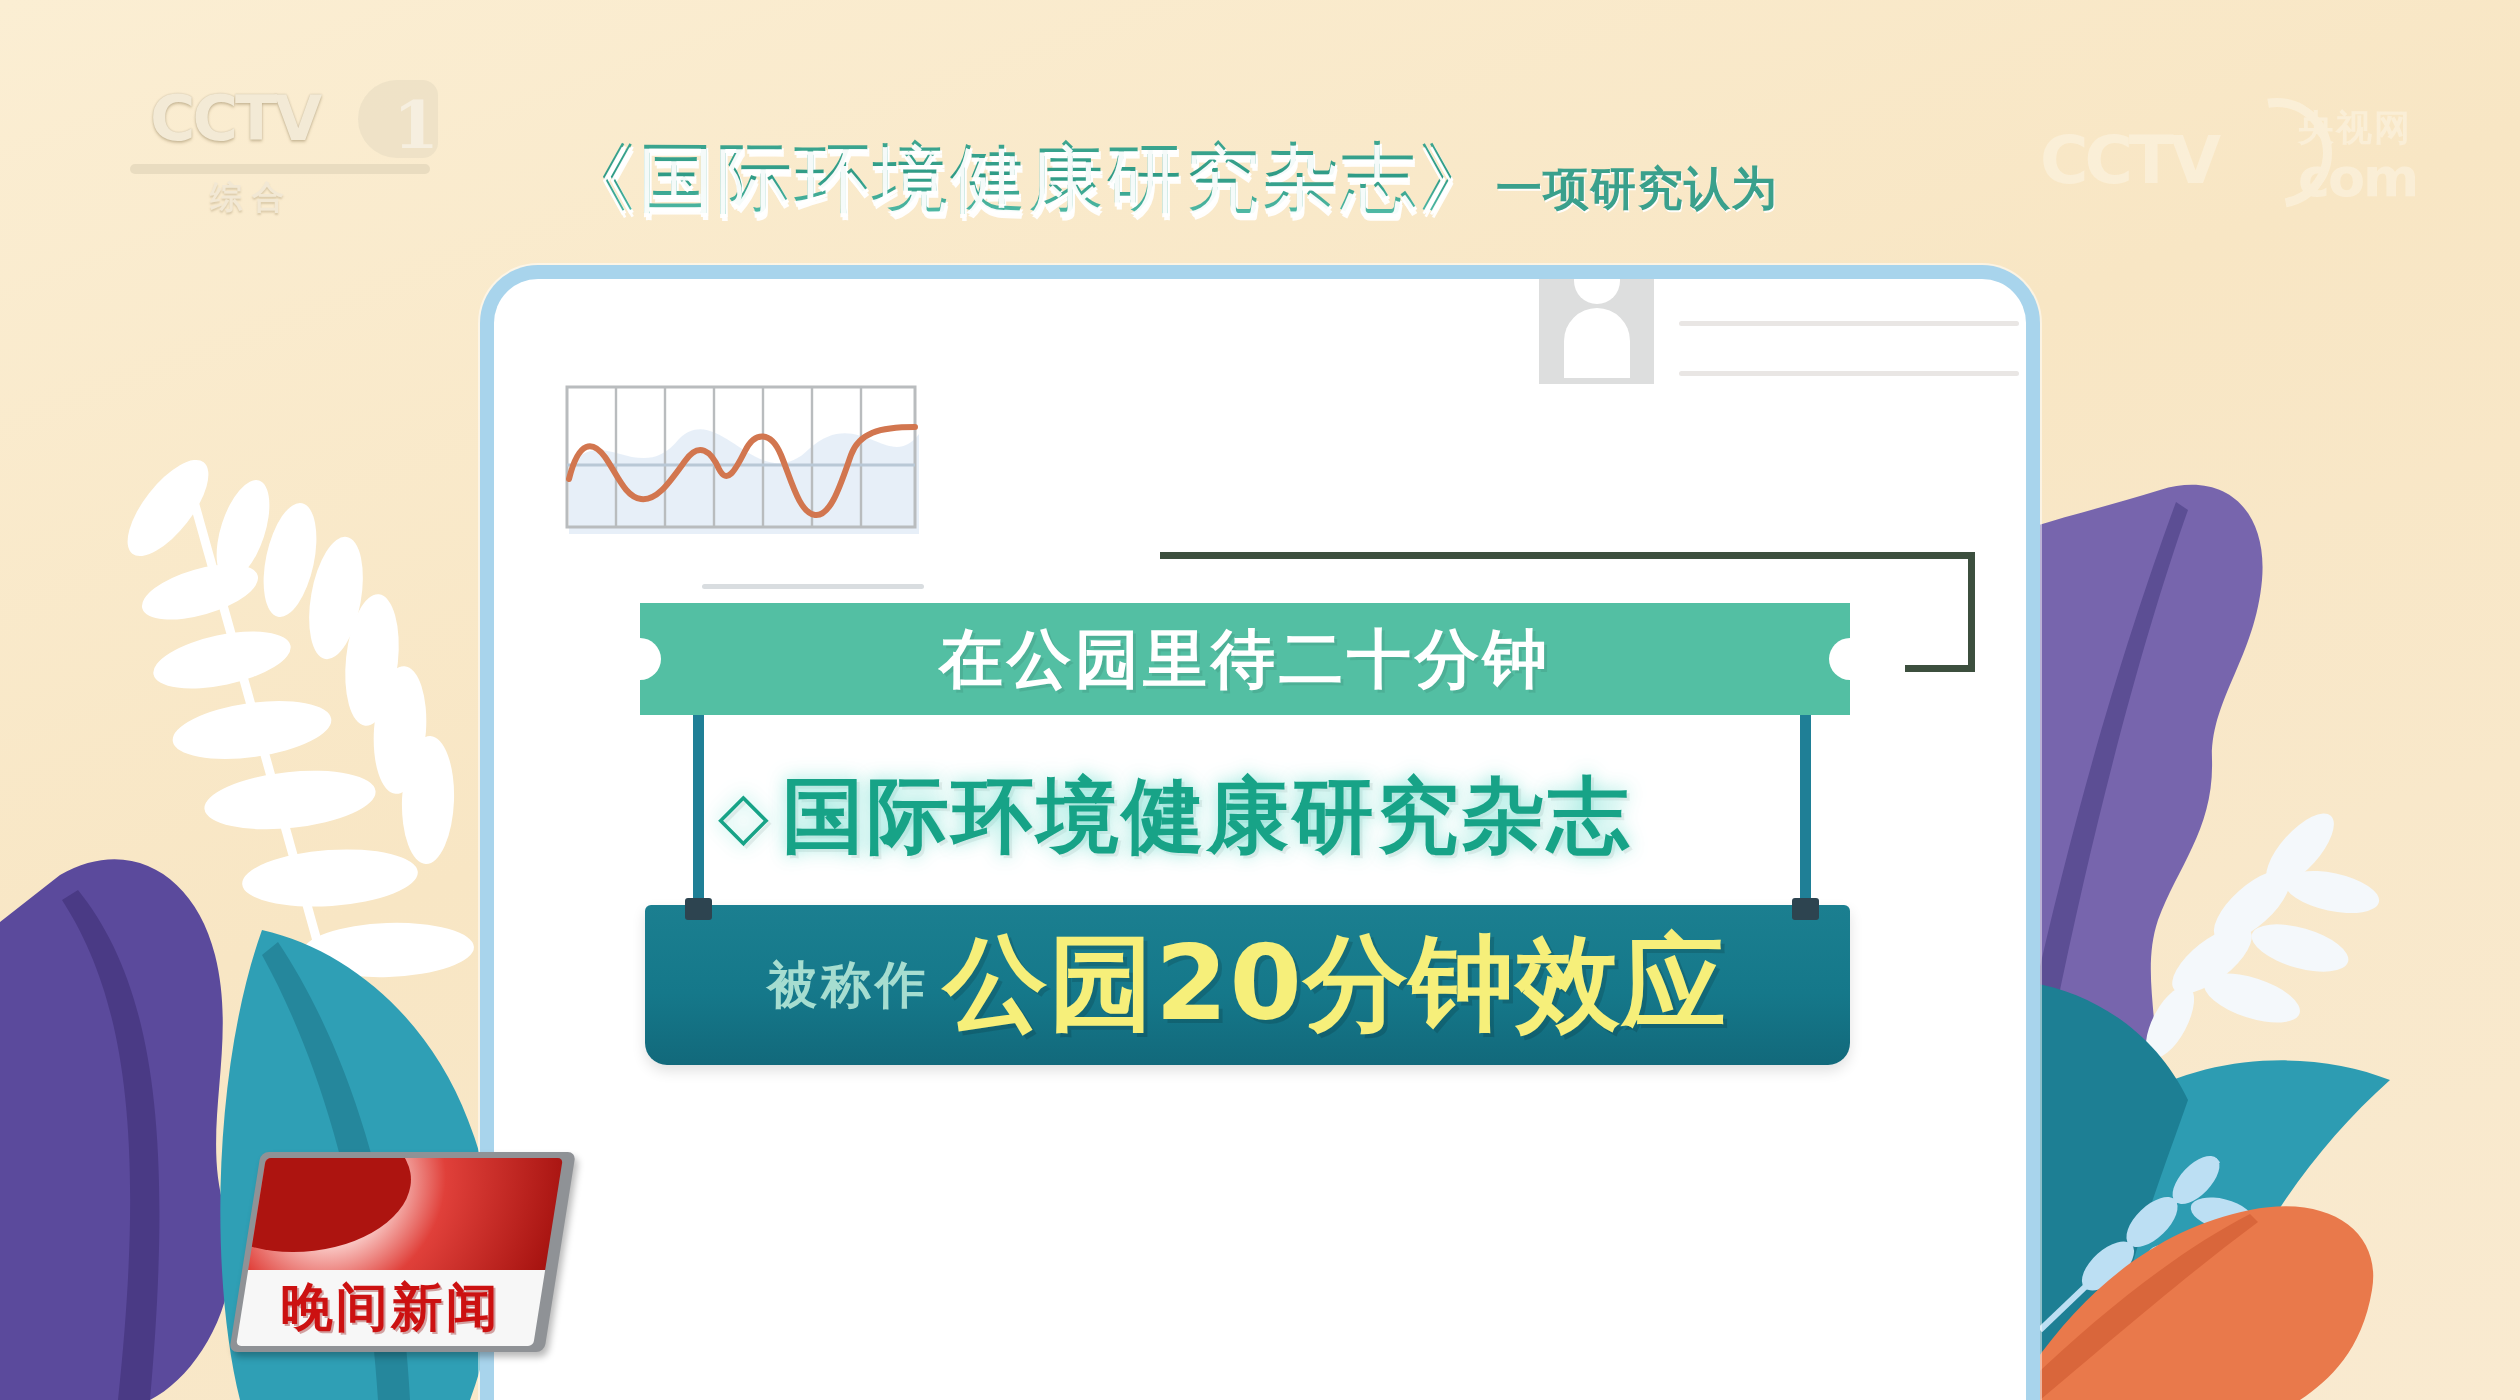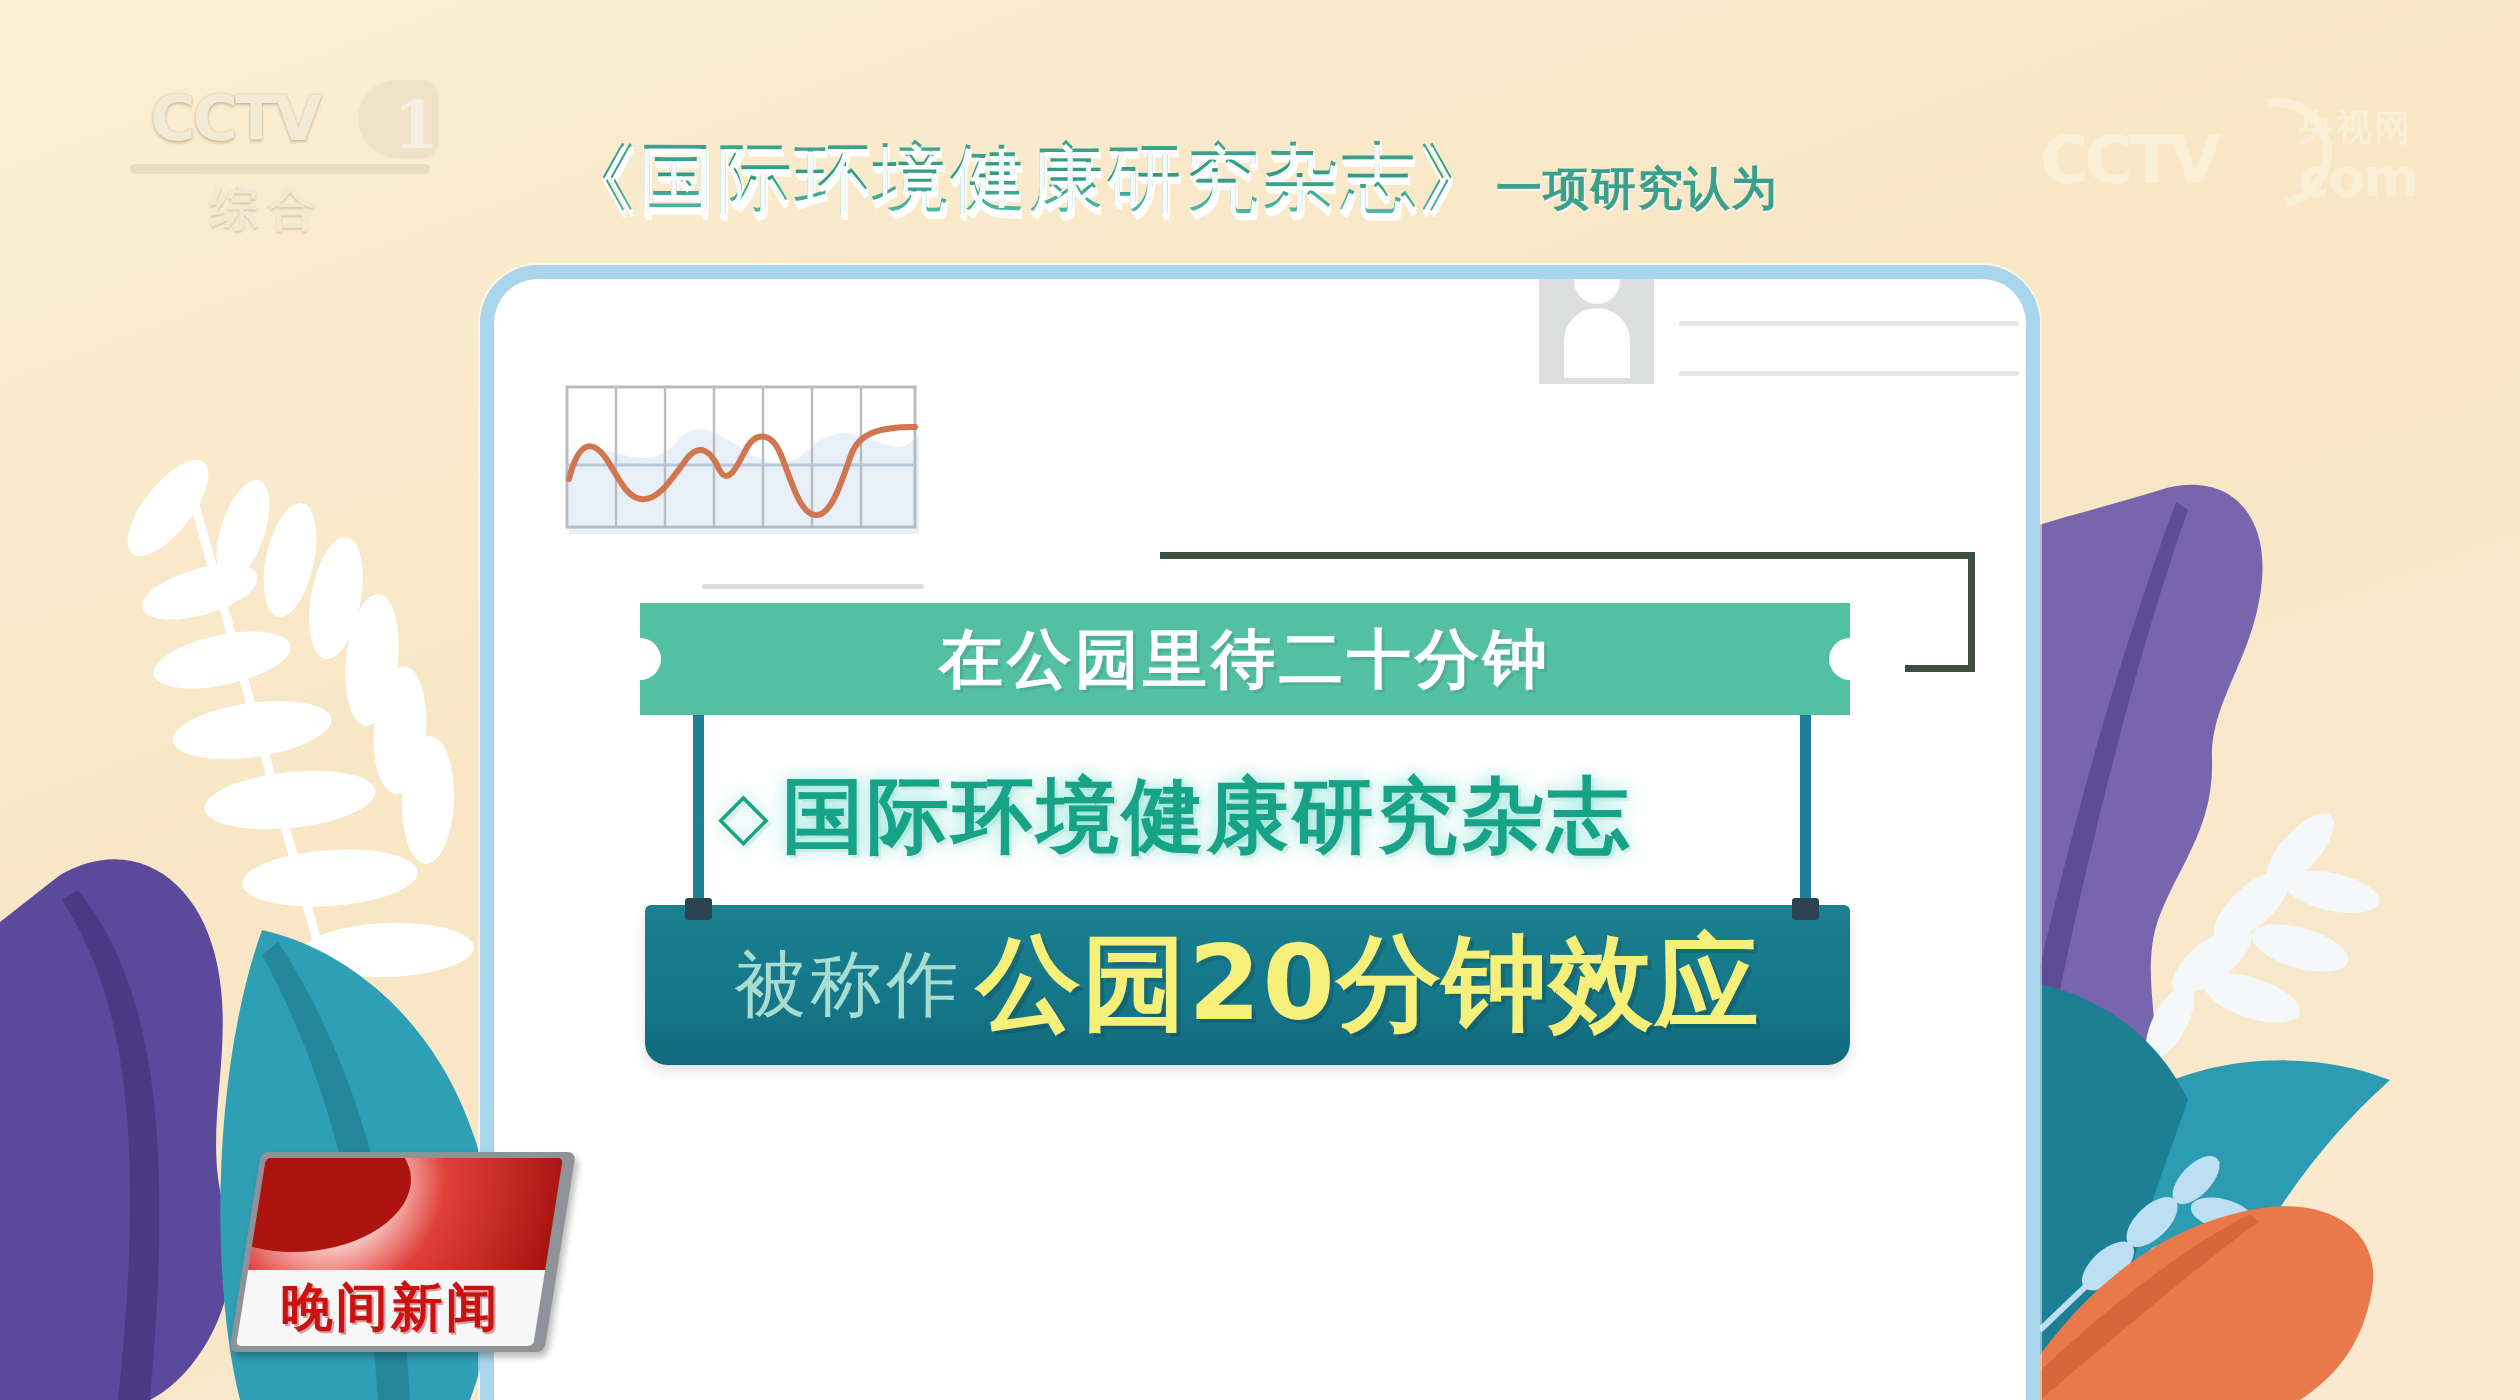--- a/index.html
+++ b/index.html
@@ -102,42 +102,42 @@
   
   #sign{
     position:absolute;left:645px;top:905px;width:1205px;height:160px;z-index:44;
     background:linear-gradient(180deg,#1b7f90 0%,#15788a 55%,#12697b 100%);
     border-radius:6px 6px 22px 22px;
     box-shadow:0 6px 14px rgba(0,0,0,.12);
   }
   #sign .row{position:absolute;left:0;right:0;top:50%;transform:translateY(-50%);
     text-align:center;white-space:nowrap;
     font-family:"DejaVu Sans","Liberation Sans",sans-serif;}
-  #sign .pre{font-size:72px;font-weight:normal;color:#a6ddd0;letter-spacing:4px;
+  #sign .pre{font-size:50px;font-weight:bold;color:#a6ddd0;letter-spacing:4px;
     vertical-align:middle;margin-right:14px;}
   #sign .big{font-size:104px;font-weight:bold;color:#f6ef7a;letter-spacing:2px;
     vertical-align:middle;text-shadow:4px 4px 0 rgba(0,0,0,.13);margin-top:23px;}
 
   
   #cctv1{position:absolute;left:150px;top:72px;z-index:50;width:300px;height:150px;}
   #cctv1 .wm{
     font-family:"DejaVu Sans","Liberation Sans",sans-serif;
     font-weight:bold;font-size:62px;letter-spacing:-3px;color:#f3ead6;
     text-shadow:0 2px 3px rgba(160,140,100,.45), 0 0 2px #cbbfa5;
     position:absolute;left:0;top:10px;
   }
   #cctv1 .badge{
     position:absolute;left:208px;top:8px;width:80px;height:78px;
     background:#ece0c6;border-radius:40px 16px 16px 40px;opacity:.85;
   }
   #cctv1 .one{position:absolute;left:243px;top:14px;font-size:66px;font-weight:bold;
     color:#f6efe0;font-family:"DejaVu Serif","Liberation Serif",serif;}
   #cctv1 .bar{position:absolute;left:-20px;top:92px;width:300px;height:10px;
     background:#e9dcc0;border-radius:5px;}
-  #cctv1 .zh{position:absolute;left:60px;top:104px;font-size:48px;font-weight:bold;
+  #cctv1 .zh{position:absolute;left:60px;top:104px;font-size:32px;font-weight:bold;
     letter-spacing:10px;color:#f2e8d4;text-shadow:0 2px 2px rgba(160,140,100,.35);
     font-family:"DejaVu Sans","Liberation Sans",sans-serif;}
 
   
   #wmark{position:absolute;right:80px;top:100px;z-index:50;width:400px;height:110px;opacity:.55;}
   #wmark .c1{position:absolute;left:0;top:22px;font-size:66px;font-weight:bold;letter-spacing:-4px;
     color:#fdf6e6;font-family:"DejaVu Sans","Liberation Sans",sans-serif;}
   #wmark .ring{position:absolute;left:182px;top:-2px;width:92px;height:92px;border-radius:50%;
     border:9px solid #fdf6e6;border-left-color:transparent;border-bottom-color:transparent;
     transform:rotate(35deg);}

